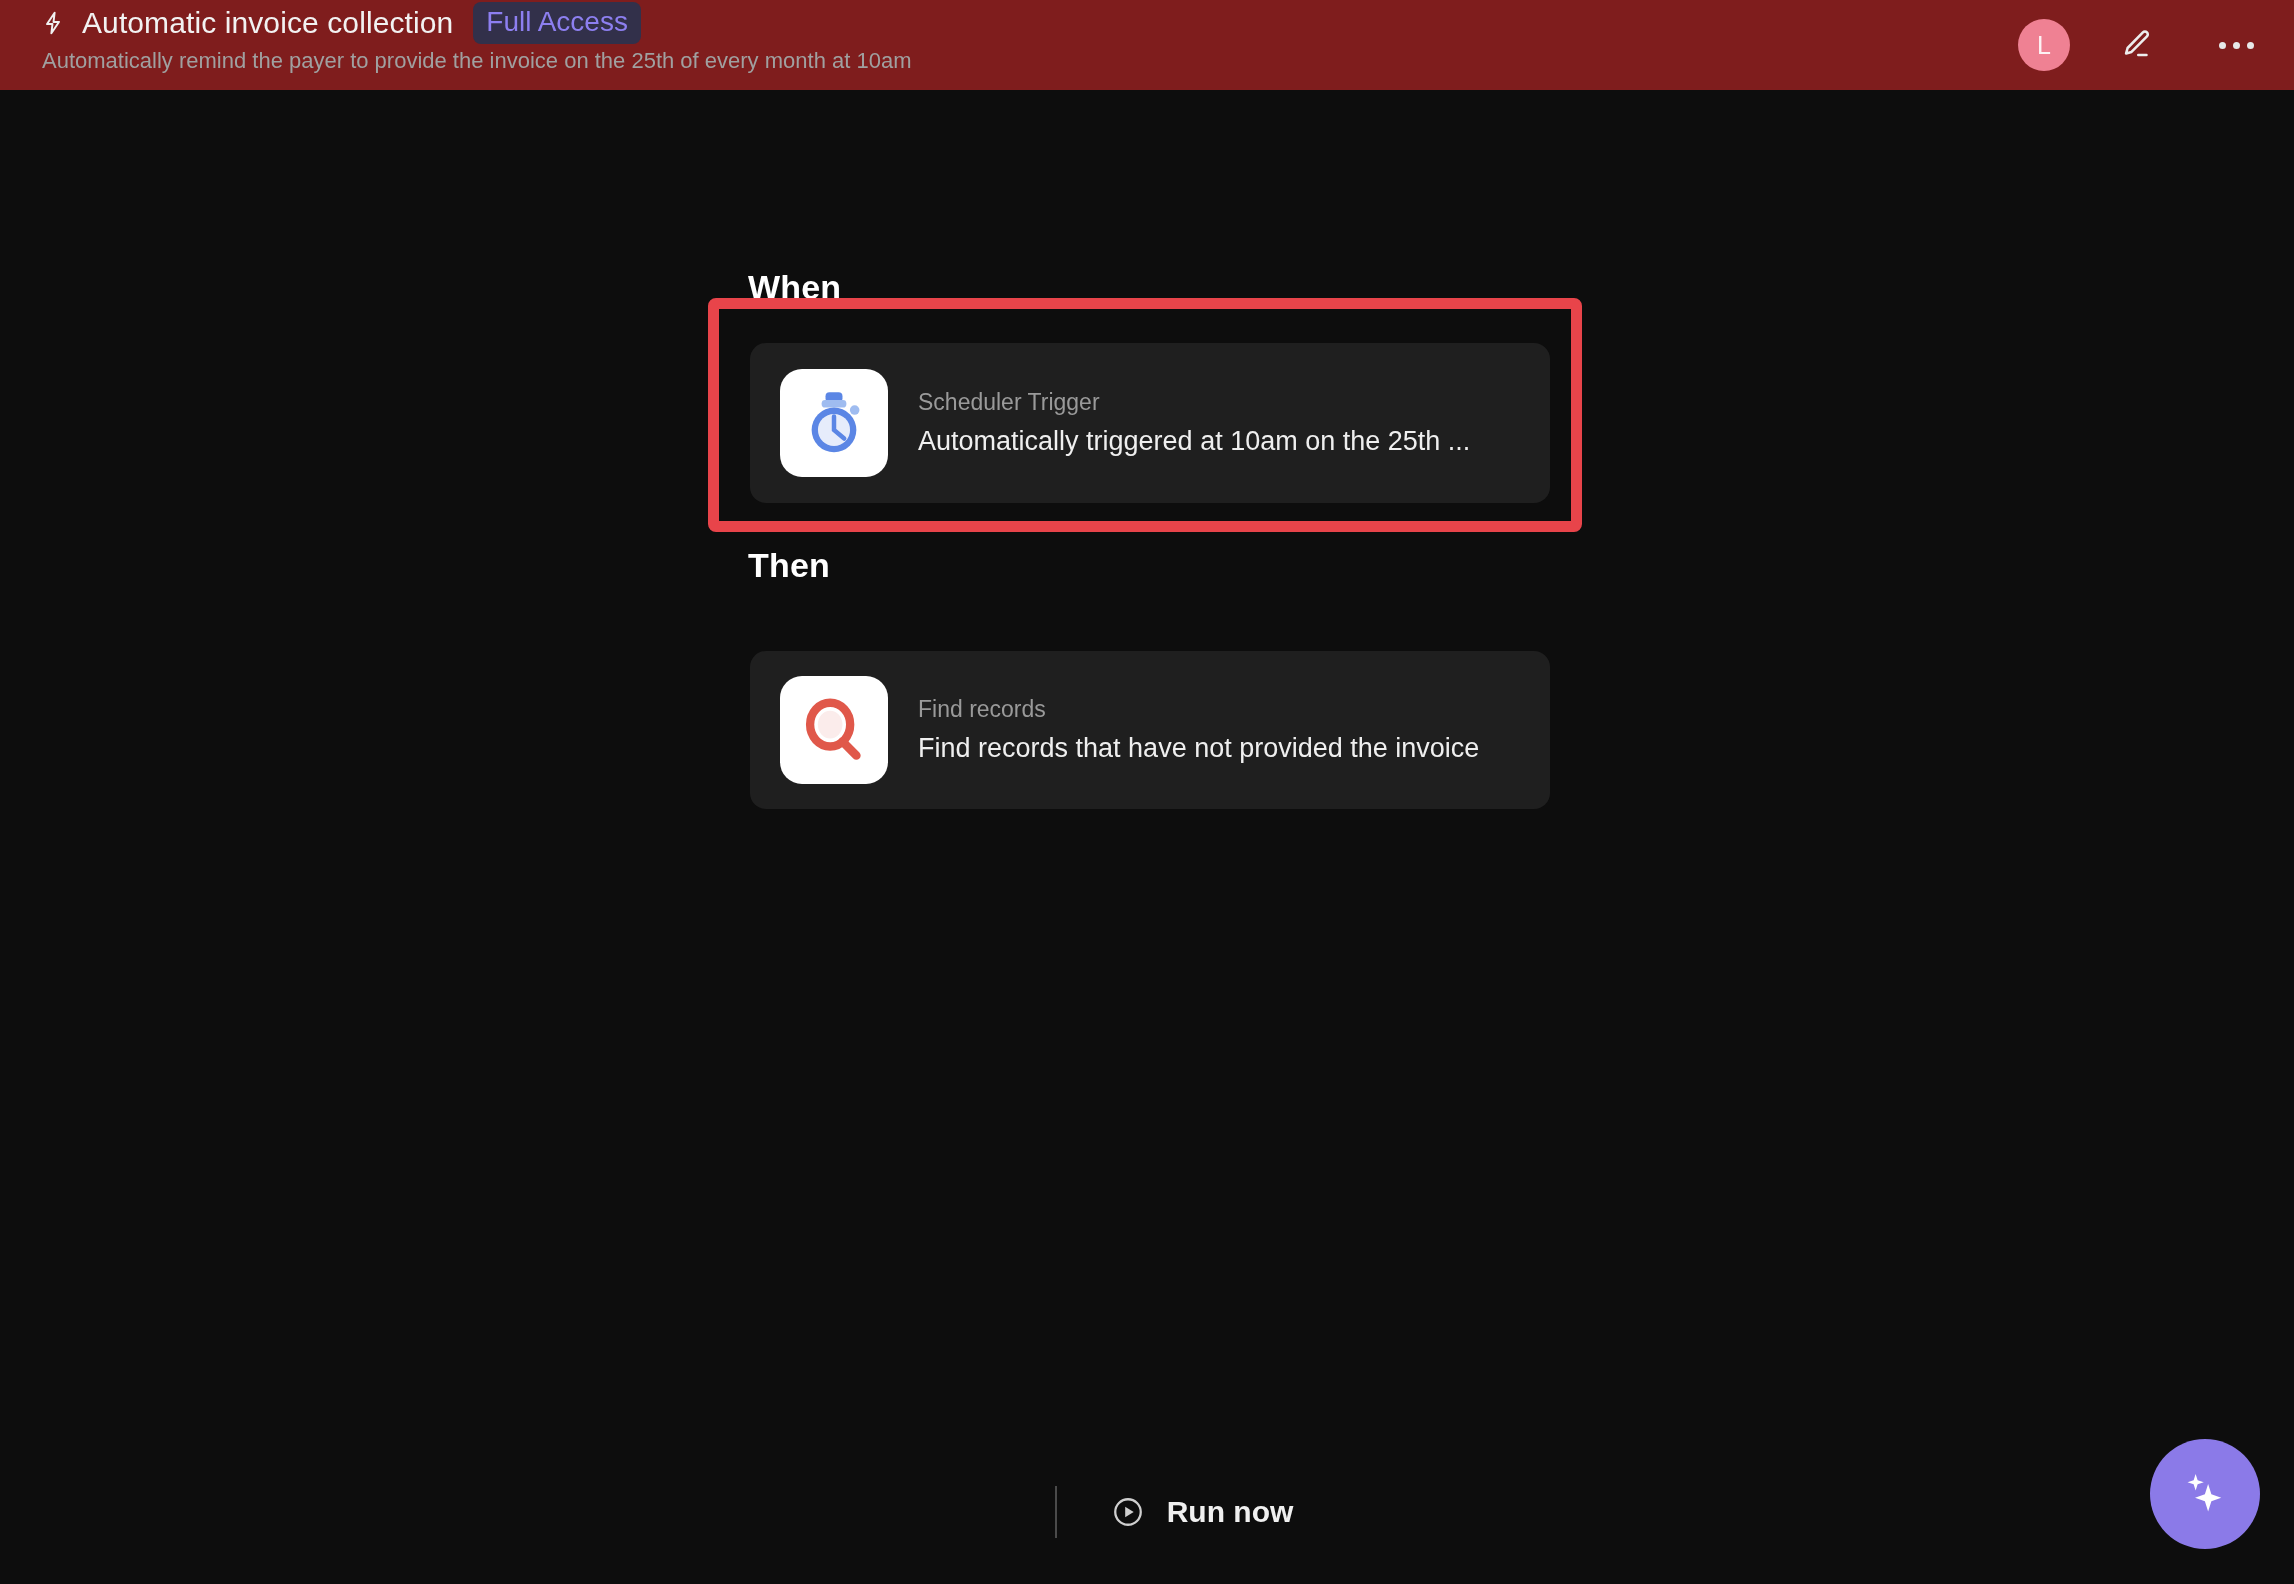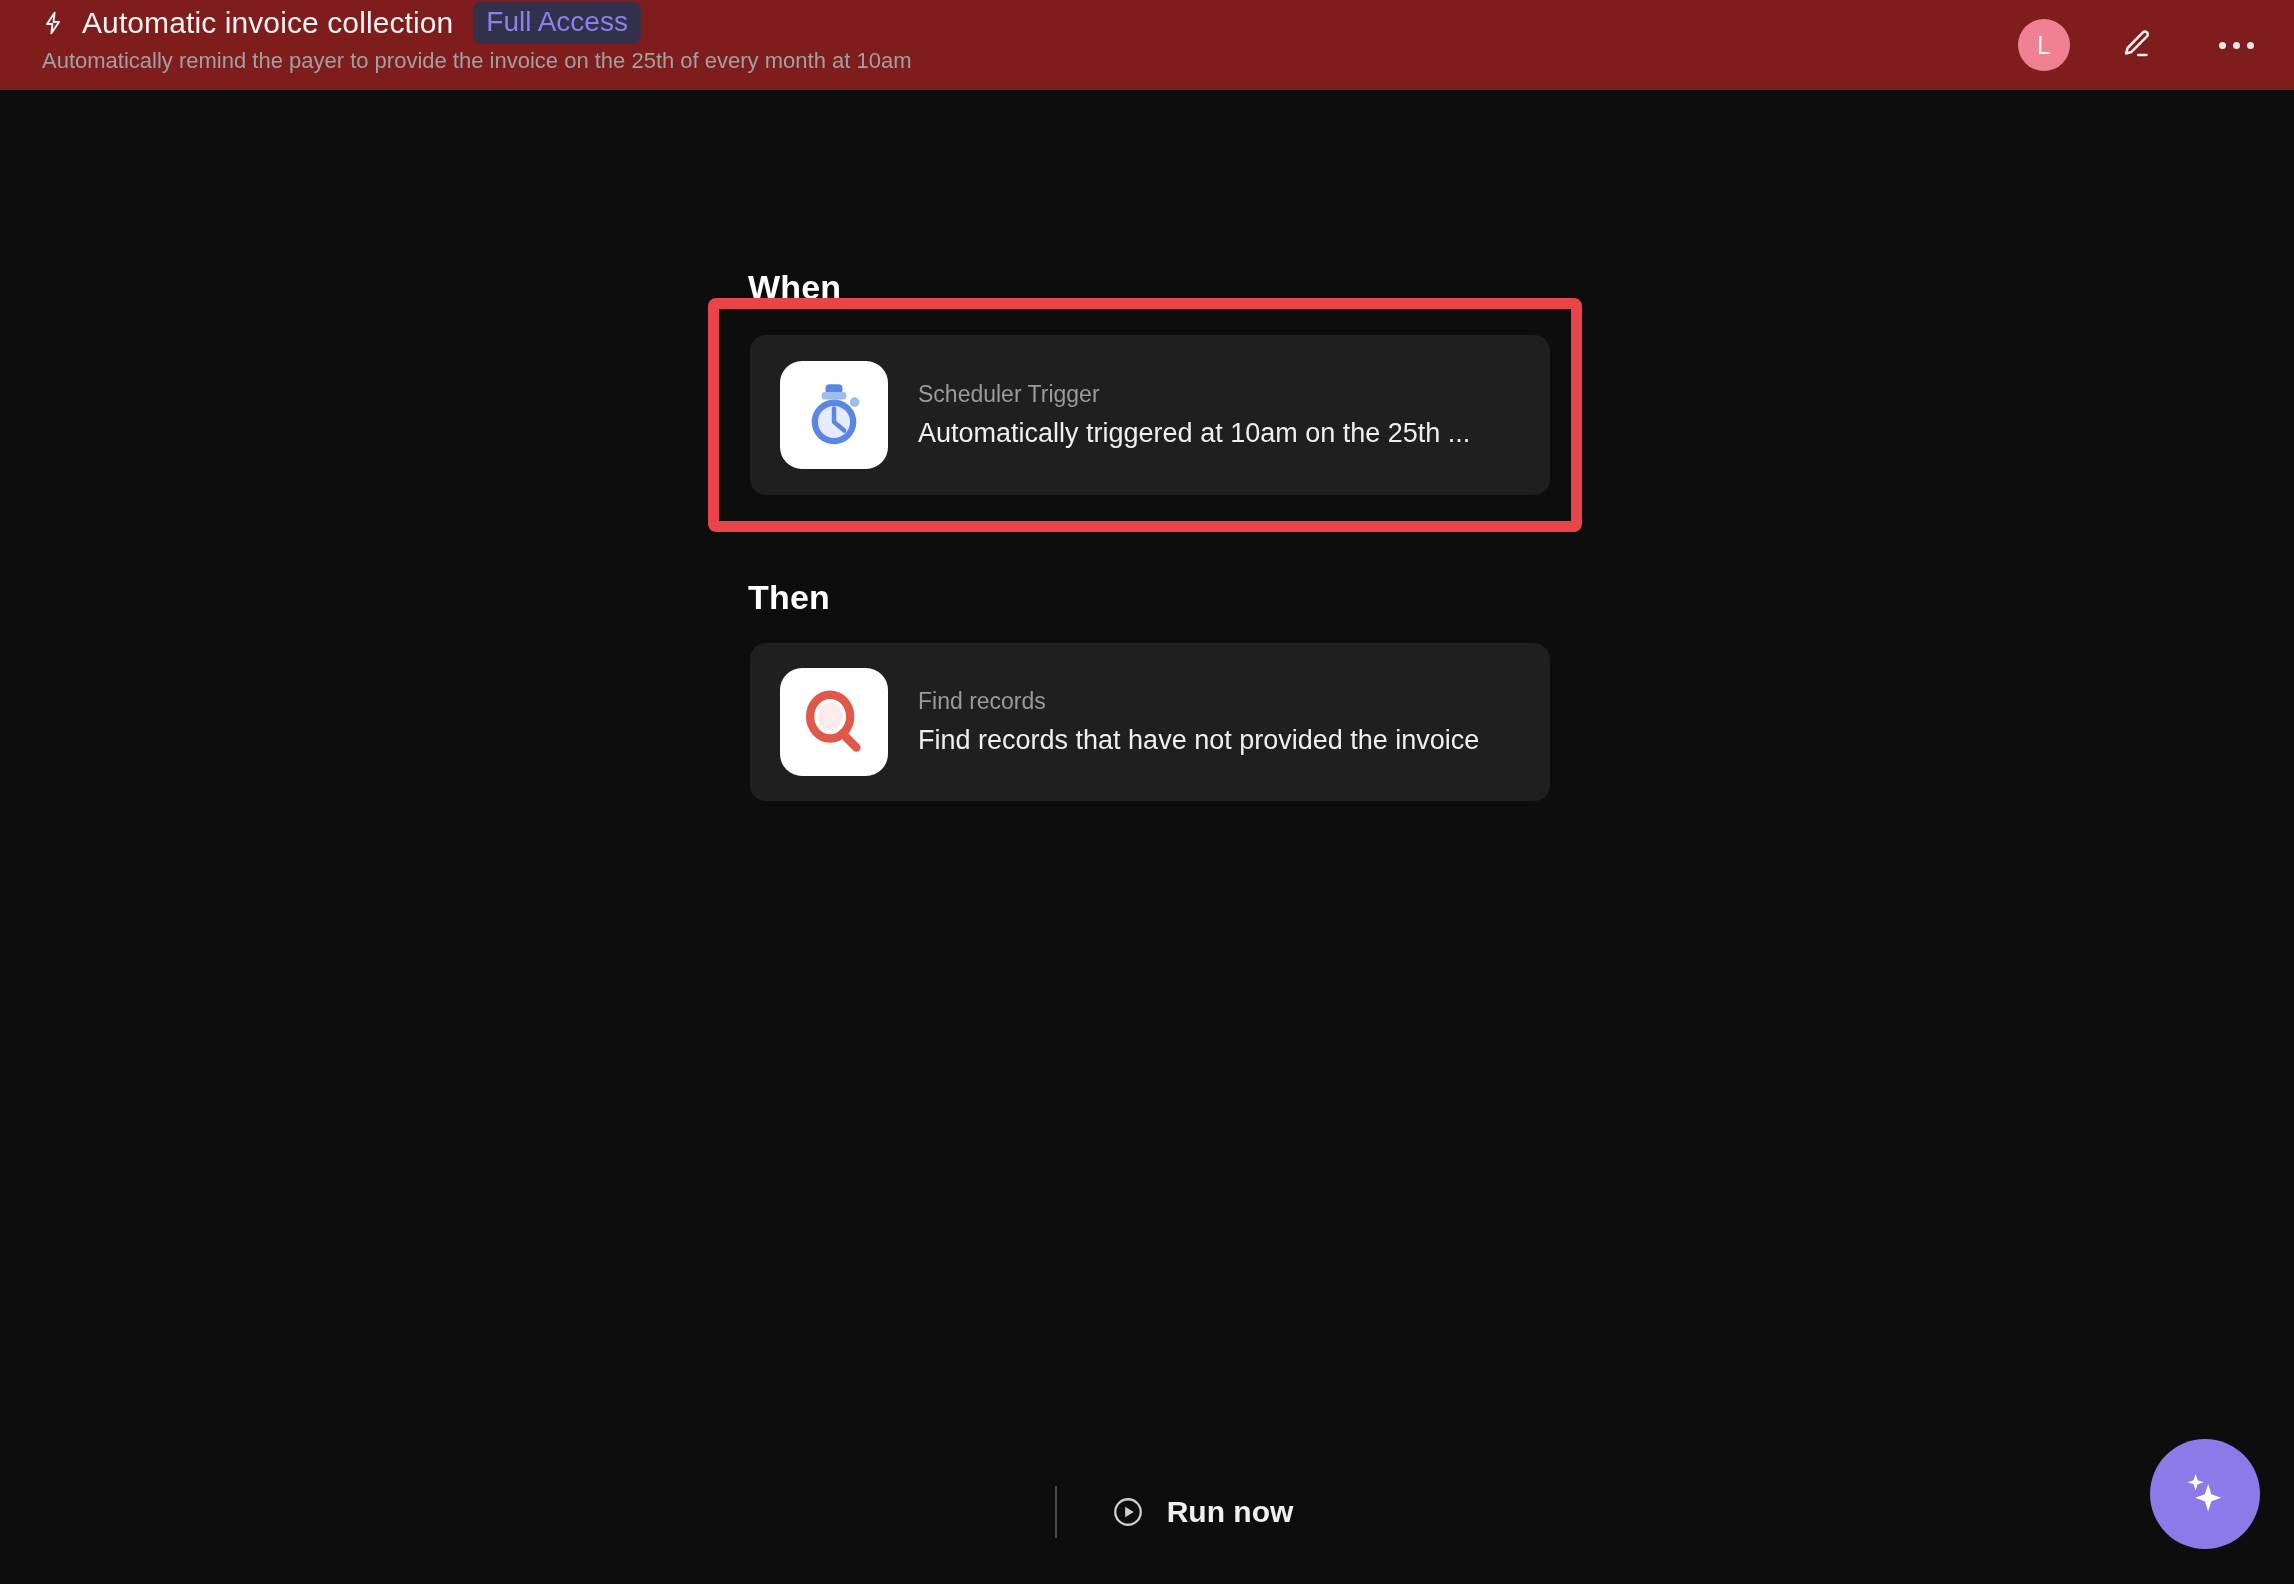--- a/index.html
+++ b/index.html
@@ -147,32 +147,33 @@
     padding-left: 24px;
   }
   .section-heading {
     position: absolute;
     font-size: 34px;
     font-weight: 700;
     color: #ffffff;
     letter-spacing: 0.2px;
   }
   #when-heading { left: 748px; top: 178px; }
-  #then-heading { left: 748px; top: 488px; }
+  #then-heading { left: 748px; top: 456px; }
 
   .step-card {
     position: absolute;
     width: 800px;
     background: #1f1f1f;
     border-radius: 16px;
     box-sizing: border-box;
     display: flex;
     align-items: center;
     padding: 0 30px;
     cursor: pointer;
+    margin-top: 8px;
   }
   #card-trigger {
     left: 750px;
     top: 245px;
     height: 160px;
   }
   #card-action {
     left: 750px;
     top: 553px;
     height: 158px;

